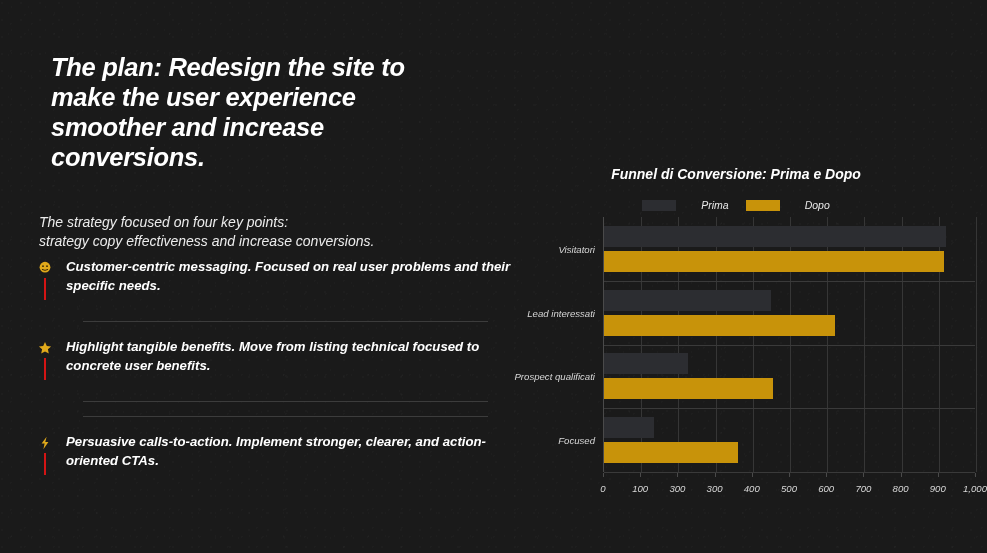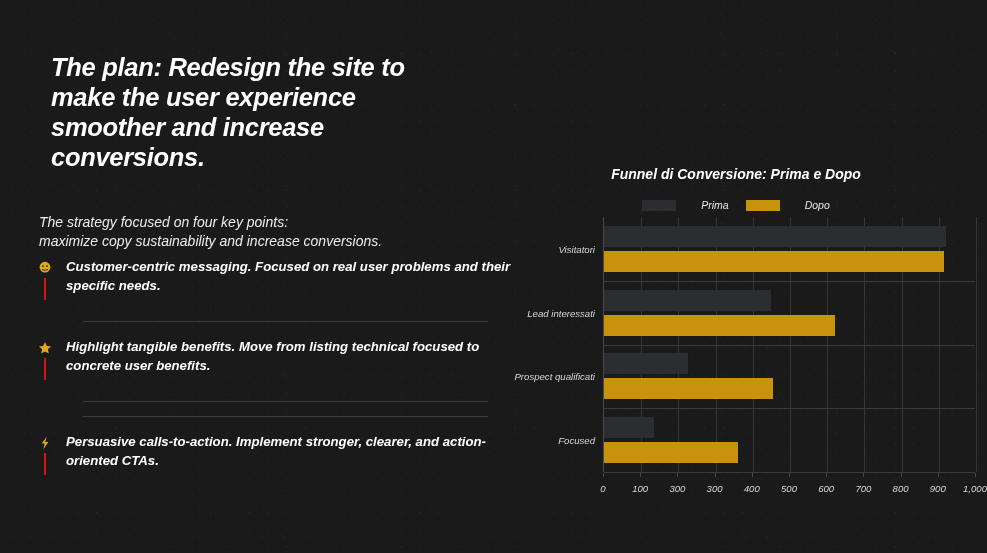--- a/index.html
+++ b/index.html
@@ -237,21 +237,21 @@
 <body>
 
 <div class="slide">
 
   <div class="left-col">
 
     <h1 class="slide-title">The plan: Redesign the site to make the user experience smoother and increase conversions.</h1>
 
     <div class="subtitle">
       <div>The strategy focused on four key points:</div>
-      <div>maximize copy sustainability and increase conversions.</div>
+      <div>strategy copy effectiveness and increase conversions.</div>
     </div>
 
     <div class="bullets">
 
       <div class="bullet">
         <span class="bullet-icon">
           <svg width="14" height="14" viewBox="0 0 14 14">
             <circle cx="7" cy="6.2" r="5.4" fill="#e0a91b"></circle>
             <circle cx="5" cy="5.2" r="0.9" fill="#3a2a05"></circle>
             <circle cx="9" cy="5.2" r="0.9" fill="#3a2a05"></circle>

